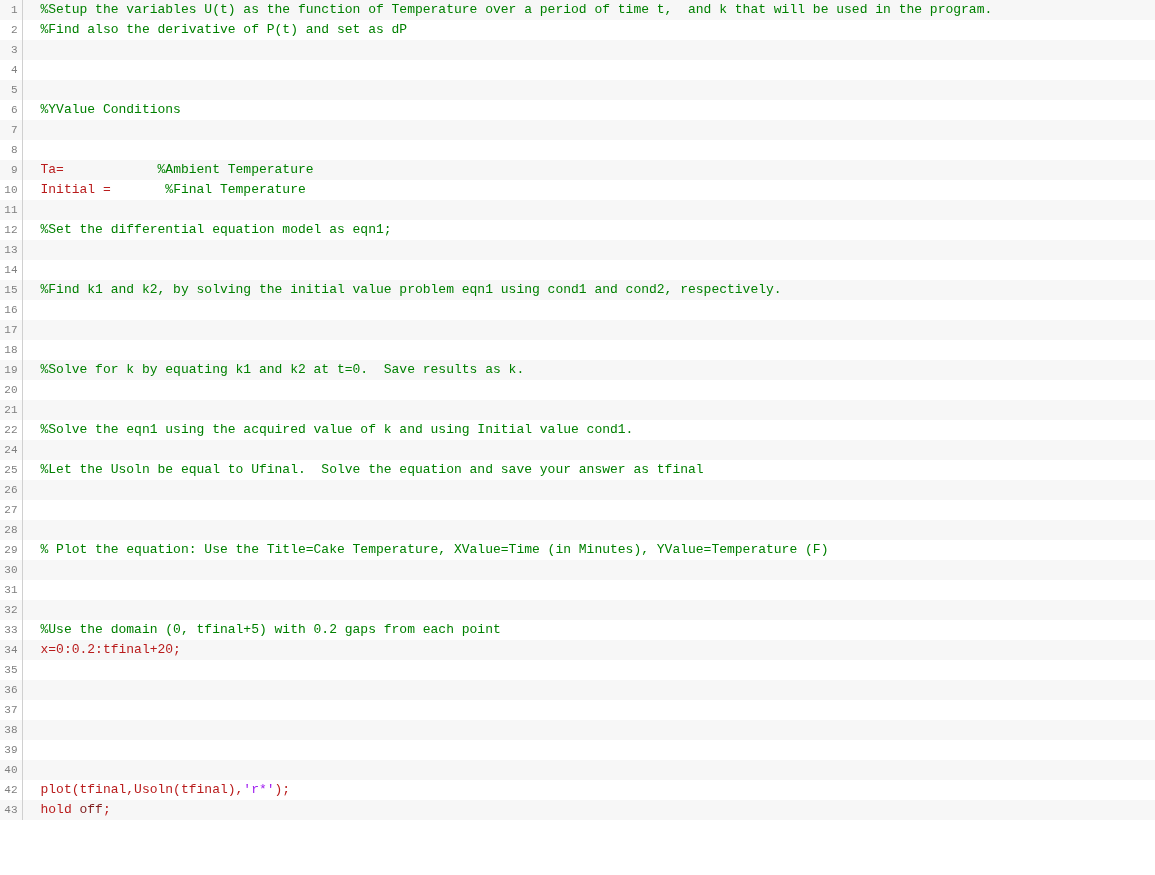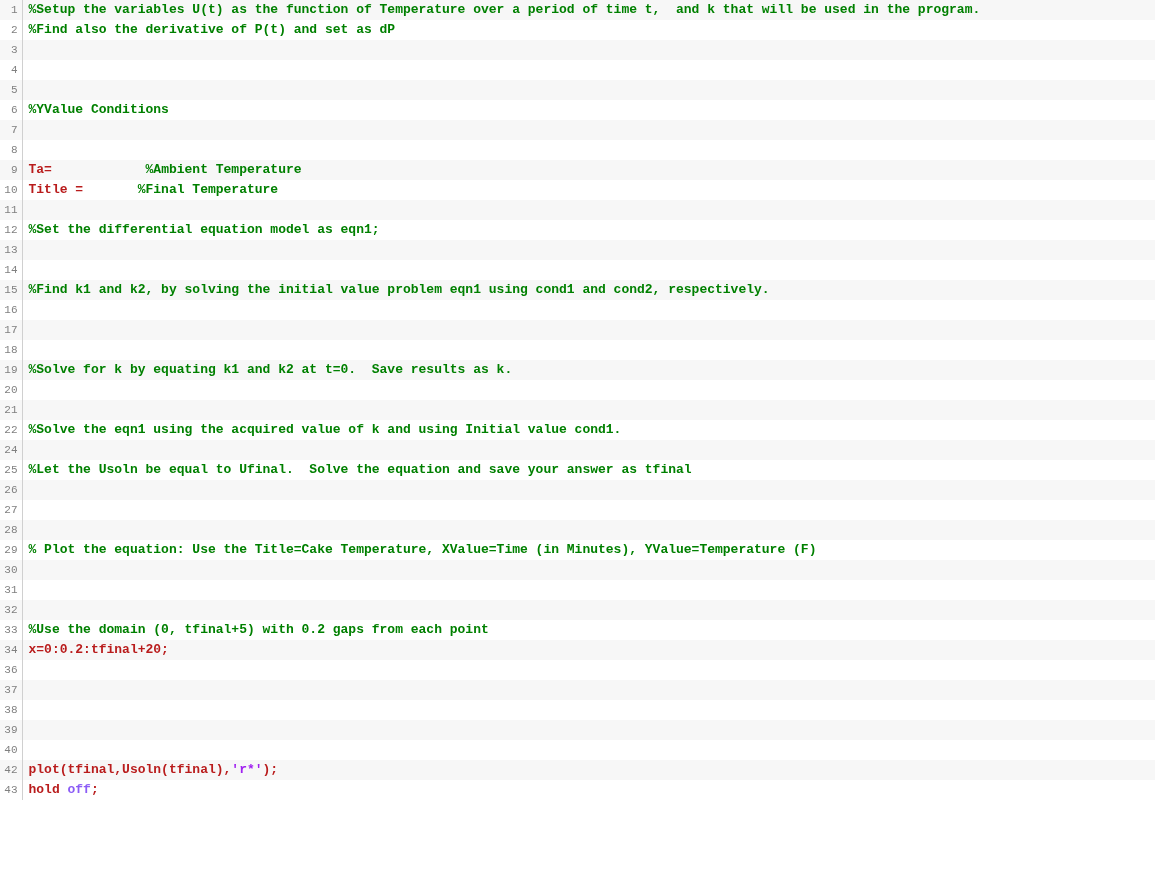--- a/index.html
+++ b/index.html
@@ -38,34 +38,33 @@
       text-align: right;
       padding-right: 4px;
       color: #808080;
       font-size: 11px;
       border-right: 1px solid #d0d0d0;
       vertical-align: middle;
       user-select: none;
     }
     .code {
       display: table-cell;
-      padding-left: 6px;
+      padding-left: 18px;
       white-space: pre;
       vertical-align: middle;
       line-height: 20px;
-      font-weight: bold;
     }
     .comment {
       color: #008000;
     }
     .string {
       color: #a020f0;
     }
     .keyword {
-      color: #8b5cf6;
+      color: #7f1d1d;
     }
     .ident {
       color: #b91c1c;
     }
   </style>
 </head>
 <body>
 
 <div class="editor" id="editor-root">
     <div class="line">
@@ -99,21 +98,21 @@
     <div class="line">
       <div class="gutter">8</div>
       <div class="code">&nbsp;</div>
     </div>
     <div class="line">
       <div class="gutter">9</div>
       <div class="code"><span class="ident">Ta=            </span><span class="comment">%Ambient Temperature</span></div>
     </div>
     <div class="line">
       <div class="gutter">10</div>
-      <div class="code"><span class="ident">Title =       </span><span class="comment">%Final Temperature</span></div>
+      <div class="code"><span class="ident">Initial =       </span><span class="comment">%Final Temperature</span></div>
     </div>
     <div class="line">
       <div class="gutter">11</div>
       <div class="code">&nbsp;</div>
     </div>
     <div class="line">
       <div class="gutter">12</div>
       <div class="code"><span class="comment">%Set the differential equation model as eqn1;</span></div>
     </div>
     <div class="line">
@@ -192,20 +191,24 @@
       <div class="gutter">32</div>
       <div class="code">&nbsp;</div>
     </div>
     <div class="line">
       <div class="gutter">33</div>
       <div class="code"><span class="comment">%Use the domain (0, tfinal+5) with 0.2 gaps from each point</span></div>
     </div>
     <div class="line">
       <div class="gutter">34</div>
       <div class="code"><span class="ident">x=0:0.2:tfinal+20;</span></div>
+    </div>
+    <div class="line">
+      <div class="gutter">35</div>
+      <div class="code">&nbsp;</div>
     </div>
     <div class="line">
       <div class="gutter">36</div>
       <div class="code">&nbsp;</div>
     </div>
     <div class="line">
       <div class="gutter">37</div>
       <div class="code">&nbsp;</div>
     </div>
     <div class="line">

